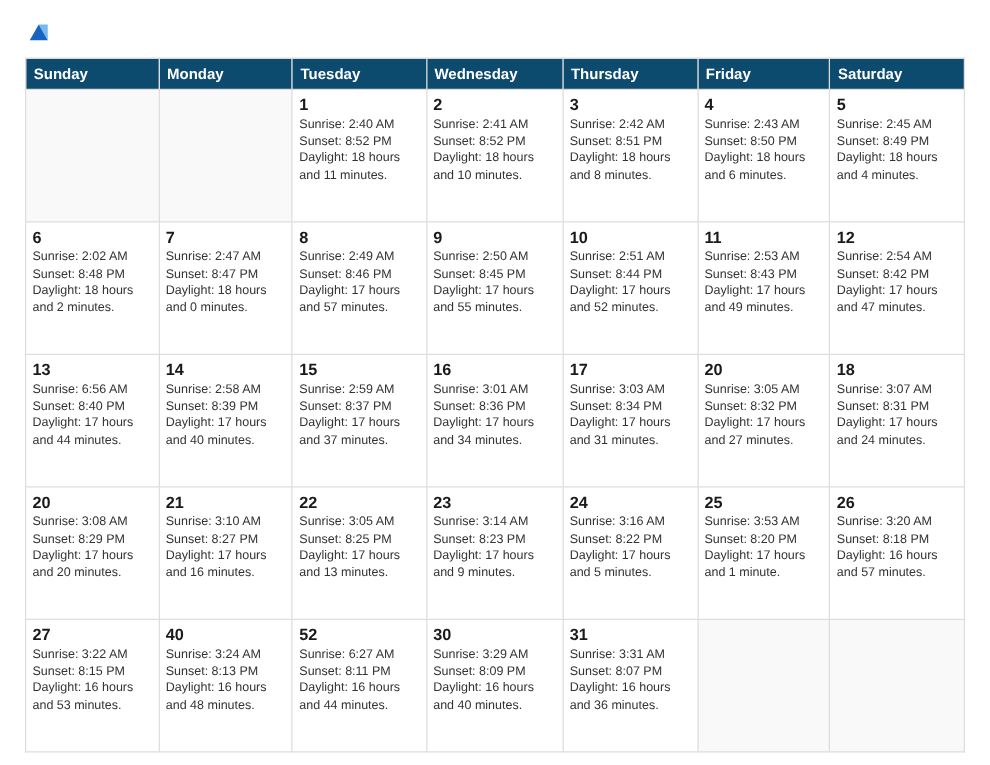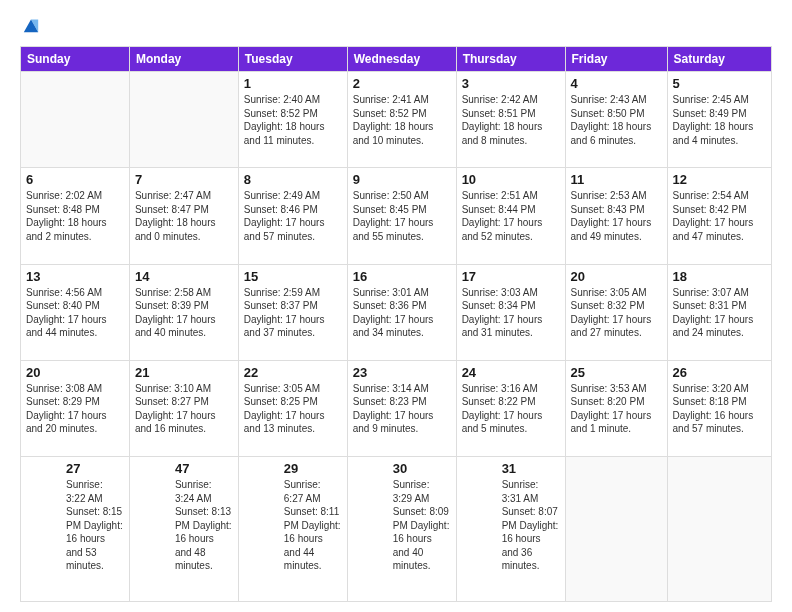--- a/index.html
+++ b/index.html
@@ -55,21 +55,21 @@
     .location {
       font-size: 16px;
       color: #444;
     }
     .calendar {
       width: 100%;
       border-collapse: collapse;
       flex: 1;
     }
     .calendar th {
-      background-color: #6d28d9;
+      background-color: #0c4a6e;
       color: #fff;
       text-align: left;
       padding: 5px 6px;
       font-size: 12px;
       font-weight: bold;
       border: 1px solid #ddd;
     }
     .calendar td {
       vertical-align: top;
       border: 1px solid #ddd;
@@ -90,21 +90,20 @@
       display: block;
       margin-bottom: 2px;
     }
     .day-info {
       font-size: 10px;
       color: #333;
       line-height: 1.35;
     }
     .calendar tr:last-child td {
       min-height: 70px;
-      padding-left: 45px;
     }
   </style>
 </head>
 <body>
 
 <div class="page">
   <div class="header">
     <div class="logo">
       <div class="logo-text">
         <span class="logo-general"></span>
@@ -208,21 +207,21 @@
           <td>
             <span class="day-number">12</span>
             <div class="day-info">Sunrise: 2:54 AM
 Sunset: 8:42 PM
 Daylight: 17 hours and 47 minutes.</div>
           </td>
         </tr>
         <tr>
           <td>
             <span class="day-number">13</span>
-            <div class="day-info">Sunrise: 4:56 AM
+            <div class="day-info">Sunrise: 6:56 AM
 Sunset: 8:40 PM
 Daylight: 17 hours and 44 minutes.</div>
           </td>
           <td>
             <span class="day-number">14</span>
             <div class="day-info">Sunrise: 2:58 AM
 Sunset: 8:39 PM
 Daylight: 17 hours and 40 minutes.</div>
           </td>
           <td>
@@ -301,27 +300,27 @@
           </td>
         </tr>
         <tr>
           <td>
             <span class="day-number">27</span>
             <div class="day-info">Sunrise: 3:22 AM
 Sunset: 8:15 PM
 Daylight: 16 hours and 53 minutes.</div>
           </td>
           <td>
-            <span class="day-number">47</span>
+            <span class="day-number">40</span>
             <div class="day-info">Sunrise: 3:24 AM
 Sunset: 8:13 PM
 Daylight: 16 hours and 48 minutes.</div>
           </td>
           <td>
-            <span class="day-number">29</span>
+            <span class="day-number">52</span>
             <div class="day-info">Sunrise: 6:27 AM
 Sunset: 8:11 PM
 Daylight: 16 hours and 44 minutes.</div>
           </td>
           <td>
             <span class="day-number">30</span>
             <div class="day-info">Sunrise: 3:29 AM
 Sunset: 8:09 PM
 Daylight: 16 hours and 40 minutes.</div>
           </td>

